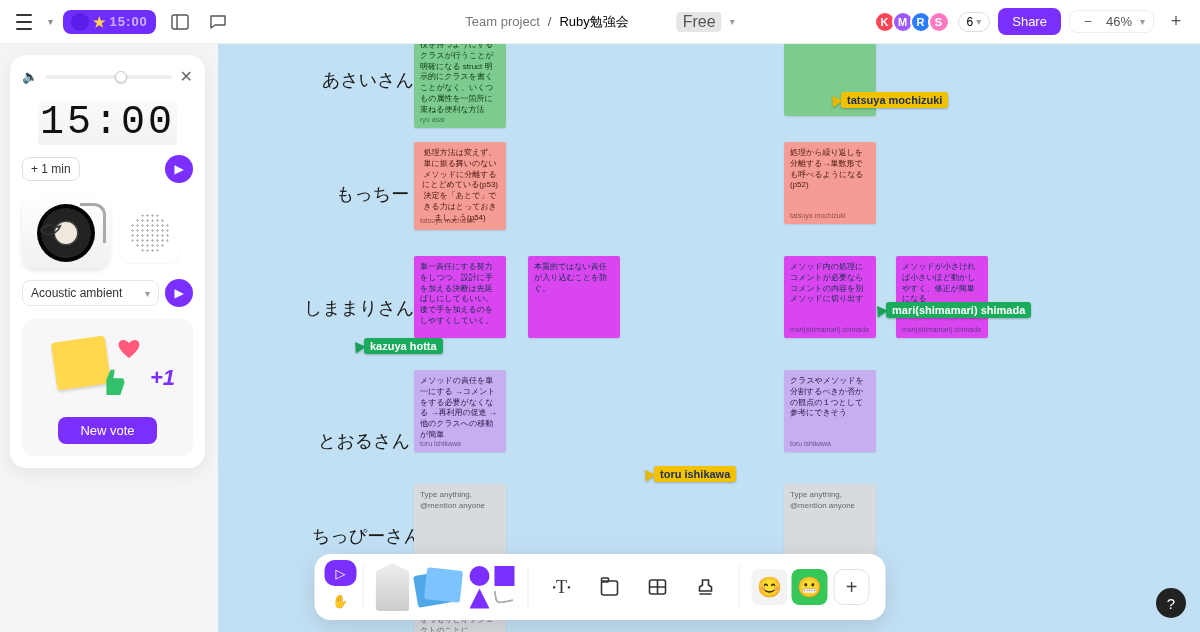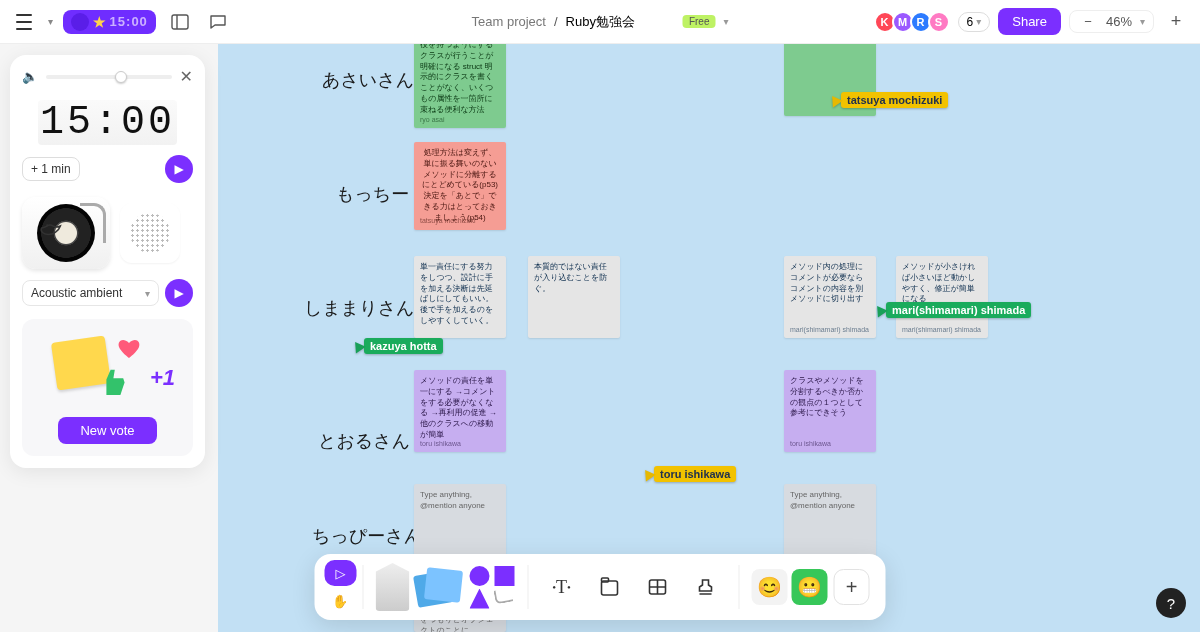--- a/index.html
+++ b/index.html
@@ -10,21 +10,21 @@
   .topbar-left { display:flex; align-items:center; gap:10px; }
   .menu-icon { width:16px; height:16px; display:flex; flex-direction:column; justify-content:space-between; }
   .menu-icon span { display:block; height:2px; background:#333; border-radius:1px; }
   .timer-badge { display:flex; align-items:center; background:#6f2dff; border-radius:8px; padding:3px 8px; gap:4px; color:#fff; font-weight:600; font-size:13px; }
   .timer-badge .star { color:#ffd34d; font-size:14px; }
   .timer-badge .time { color:#cbb1ff; letter-spacing:1px; }
   .tl-icon { width:28px; height:28px; border-radius:6px; display:flex; align-items:center; justify-content:center; color:#555; }
   .topbar-center { position:absolute; left:50%; transform:translateX(-50%); display:flex; align-items:center; gap:8px; color:#555; font-size:13px; }
   .topbar-center .proj { color:#777; }
   .topbar-center .file { color:#000; font-weight:500; }
-  .free-pill { background:#bef264; color:#555; border-radius:4px; padding:1px 6px; font-size:10px;margin-left:40px; }
+  .free-pill { background:#e5e5e5; color:#555; border-radius:4px; padding:1px 6px; font-size:16px;margin-left:40px; }
   .chev { color:#999; font-size:10px; }
   .topbar-right { margin-left:auto; display:flex; align-items:center; gap:8px; }
   .avatars { display:flex; }
   .avatar { width:22px; height:22px; border-radius:50%; color:#fff; font-size:11px; font-weight:600; display:flex; align-items:center; justify-content:center; margin-left:-4px; border:2px solid #fff; }
   .count-pill { background:#fff; border:1px solid #ddd; border-radius:12px; padding:2px 8px; font-size:12px; display:flex; align-items:center; gap:3px; }
   .share-btn { background:#7b2fff; color:#fff; border:none; border-radius:8px; padding:6px 14px; font-size:13px; font-weight:500; }
   .zoom-group { display:flex; align-items:center; gap:8px; color:#555; font-size:13px; border:1px solid #eee; border-radius:8px; padding:3px 8px;}
   .zoom-group .btn { width:20px; text-align:center; cursor:pointer; }
   .plus-stand { width:28px; height:28px; display:flex; align-items:center; justify-content:center; color:#555; font-size:18px; }
 
@@ -60,21 +60,21 @@
   .new-vote { margin-top:6px; background:#7b2fff; color:#fff; border:none; border-radius:8px; padding:6px 22px; font-size:13px; font-weight:500; }
 
   
   .canvas { position:absolute; left:218px; right:0; top:34px; bottom:0; background:#c2e0f4; overflow:hidden; }
   .row-label { position:absolute; font-size:18px; color:#1a1a1a; }
   .sticky { position:absolute; width:92px; border-radius:2px; padding:6px; font-size:8px; line-height:1.35; color:#083010; box-shadow:0 1px 2px rgba(0,0,0,.1); }
   .sticky.lg { width:92px; min-height:82px; }
   .sticky .author { position:absolute; bottom:4px; left:6px; font-size:7px; opacity:.6; }
   .c-green { background:#7ecb8f; color:#0a3813; }
   .c-red { background:#f59d94; color:#4a1610; }
-  .c-blue { background:#e5e5e5; color:#103050; }
+  .c-blue { background:#d946ef; color:#103050; }
   .c-purple { background:#c6aef0; color:#2a1648; }
   .c-grey { background:#d7dbe0; color:#666; }
   .cursor-tag { position:absolute; display:flex; align-items:center; gap:0; filter:drop-shadow(0 1px 1px rgba(0,0,0,.25)); }
   .cursor-tag .ptr { width:0;height:0;border-left:6px solid transparent;border-right:6px solid transparent;border-bottom:10px solid; transform:rotate(-35deg); }
   .cursor-tag .lbl { font-size:11px; font-weight:600; padding:2px 6px; border-radius:3px; color:#fff; white-space:nowrap; }
   .tag-yellow .ptr { border-bottom-color:#e6b800; } .tag-yellow .lbl { background:#f2c200; color:#21314d; }
   .tag-green .ptr { border-bottom-color:#18a058; } .tag-green .lbl { background:#1aab5c; }
 
   
   .btoolbar { position:absolute; left:50%; transform:translateX(-50%); bottom:12px; display:flex; align-items:center; background:#fff; border-radius:16px; box-shadow:0 6px 24px rgba(0,0,0,.12); padding:6px 10px; gap:6px; z-index:80; }
@@ -221,20 +221,24 @@
     <span class="author">ryo asai</span>
   </div>
   <div class="sticky lg c-green" style="left:566px; top:0;">
     <span></span>
   </div>
 
   <div class="sticky lg c-red" style="left:196px; top:108px;text-align:center;">
     <span>処理方法は変えず、単に振る舞いのないメソッドに分離するにとどめている(p53) 決定を「あとで」できる力はとっておきましょう(p54)</span>
     <span class="author">tatsuya mochizuki</span>
   </div>
+  <div class="sticky lg c-red" style="left:566px; top:108px;">
+    <span>処理から繰り返しを分離する→単数形でも呼べるようになる(p52)</span>
+    <span class="author">tatsuya mochizuki</span>
+  </div>
 
   <div class="sticky lg c-blue" style="left:196px; top:222px;">
     <span>単一責任にする努力をしつつ、設計に手を加える決断は先延ばしにしてもいい。後で手を加えるのをしやすくしていく。</span>
   </div>
   <div class="sticky lg c-blue" style="left:566px; top:222px;">
     <span>メソッド内の処理にコメントが必要ならコメントの内容を別メソッドに切り出す</span>
     <span class="author">mari(shimamari) shimada</span>
   </div>
   <div class="sticky lg c-blue" style="left:310px; top:222px;">
     <span>本質的ではない責任が入り込むことを防ぐ。</span>

